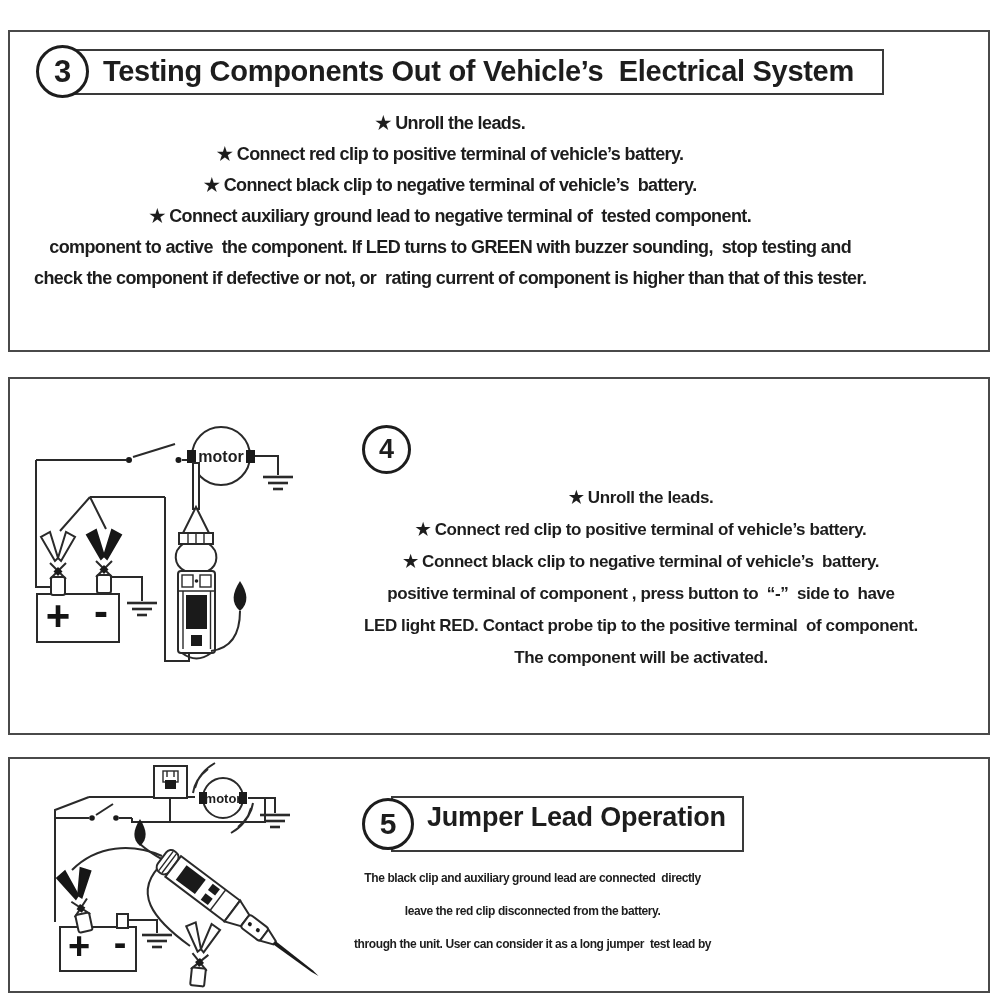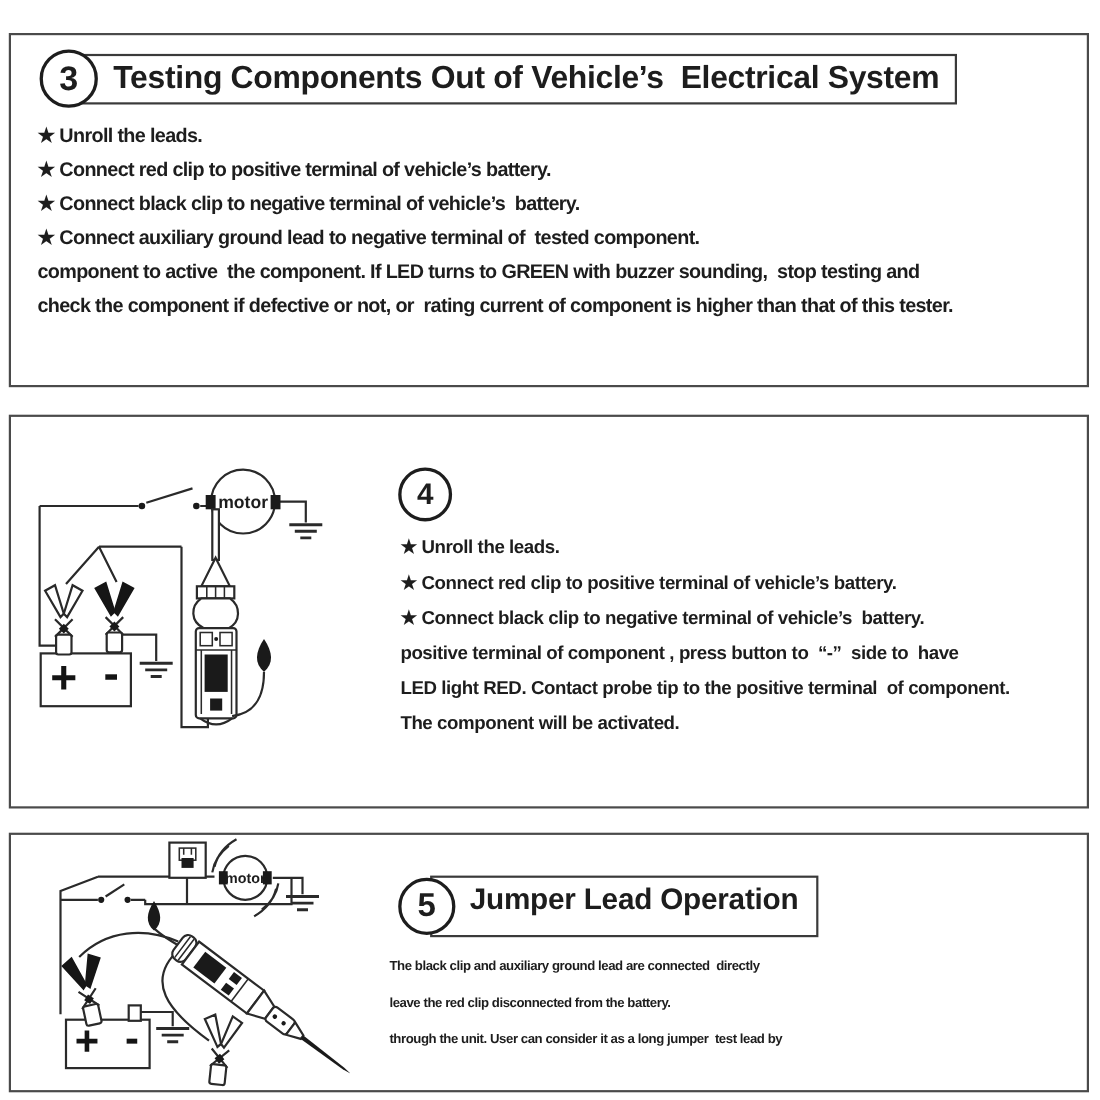--- a/index.html
+++ b/index.html
@@ -10,31 +10,31 @@
   #sec4{top:377px;height:358px;}
   #sec5{top:757px;height:236px;}
 
   .hdr{position:absolute;display:flex;align-items:center;}
   .badge{border:3px solid #1d1d1d;border-radius:50%;background:#fff;z-index:2;
          display:flex;align-items:center;justify-content:center;font-weight:bold;}
   .hbox{border:2px solid #3a3a3a;background:#fff;font-weight:bold;white-space:pre;box-sizing:border-box;}
 
   .hdr3{left:26px;top:13px;}
   .hdr3 .badge{width:47px;height:47px;font-size:31px;}
-  .hdr3 .hbox{margin-left:-24px;padding:4px 14px 5px 36px;font-size:29px;letter-spacing:-0.3px;}
+  .hdr3 .hbox{margin-left:-24px;padding:4px 28px 5px 36px;font-size:29px;letter-spacing:-0.3px;}
 
   .hdr4{left:352px;top:46px;}
   .hdr4 .badge{width:43px;height:43px;font-size:27px;}
   .hdr4 .hbox{margin-left:-22px;padding:6px 14px 6px 32px;font-size:20px;letter-spacing:-0.3px;}
 
   .hdr5{left:352px;top:37px;}
   .hdr5 .badge{width:46px;height:46px;font-size:30px;}
   .hdr5 .hbox{margin-left:-23px;padding:4px 16px 17px 34px;font-size:27px;letter-spacing:-0.2px;}
 
-  .lines{position:absolute;}
+  .lines{position:absolute;text-align:center;}
   .line{white-space:pre;font-weight:bold;}
   .lines3{left:24px;top:76px;}
   .lines3 .line{font-size:18px;line-height:31px;letter-spacing:-0.6px;}
   .lines4{left:354px;top:103px;}
   .lines4 .line{font-size:17px;line-height:32px;letter-spacing:-0.4px;}
   .lines5{left:344px;top:103px;}
   .lines5 .line{font-size:12px;line-height:33px;letter-spacing:-0.4px;}
 
   svg{position:absolute;}
   svg text{font-family:"Liberation Sans",sans-serif;}

